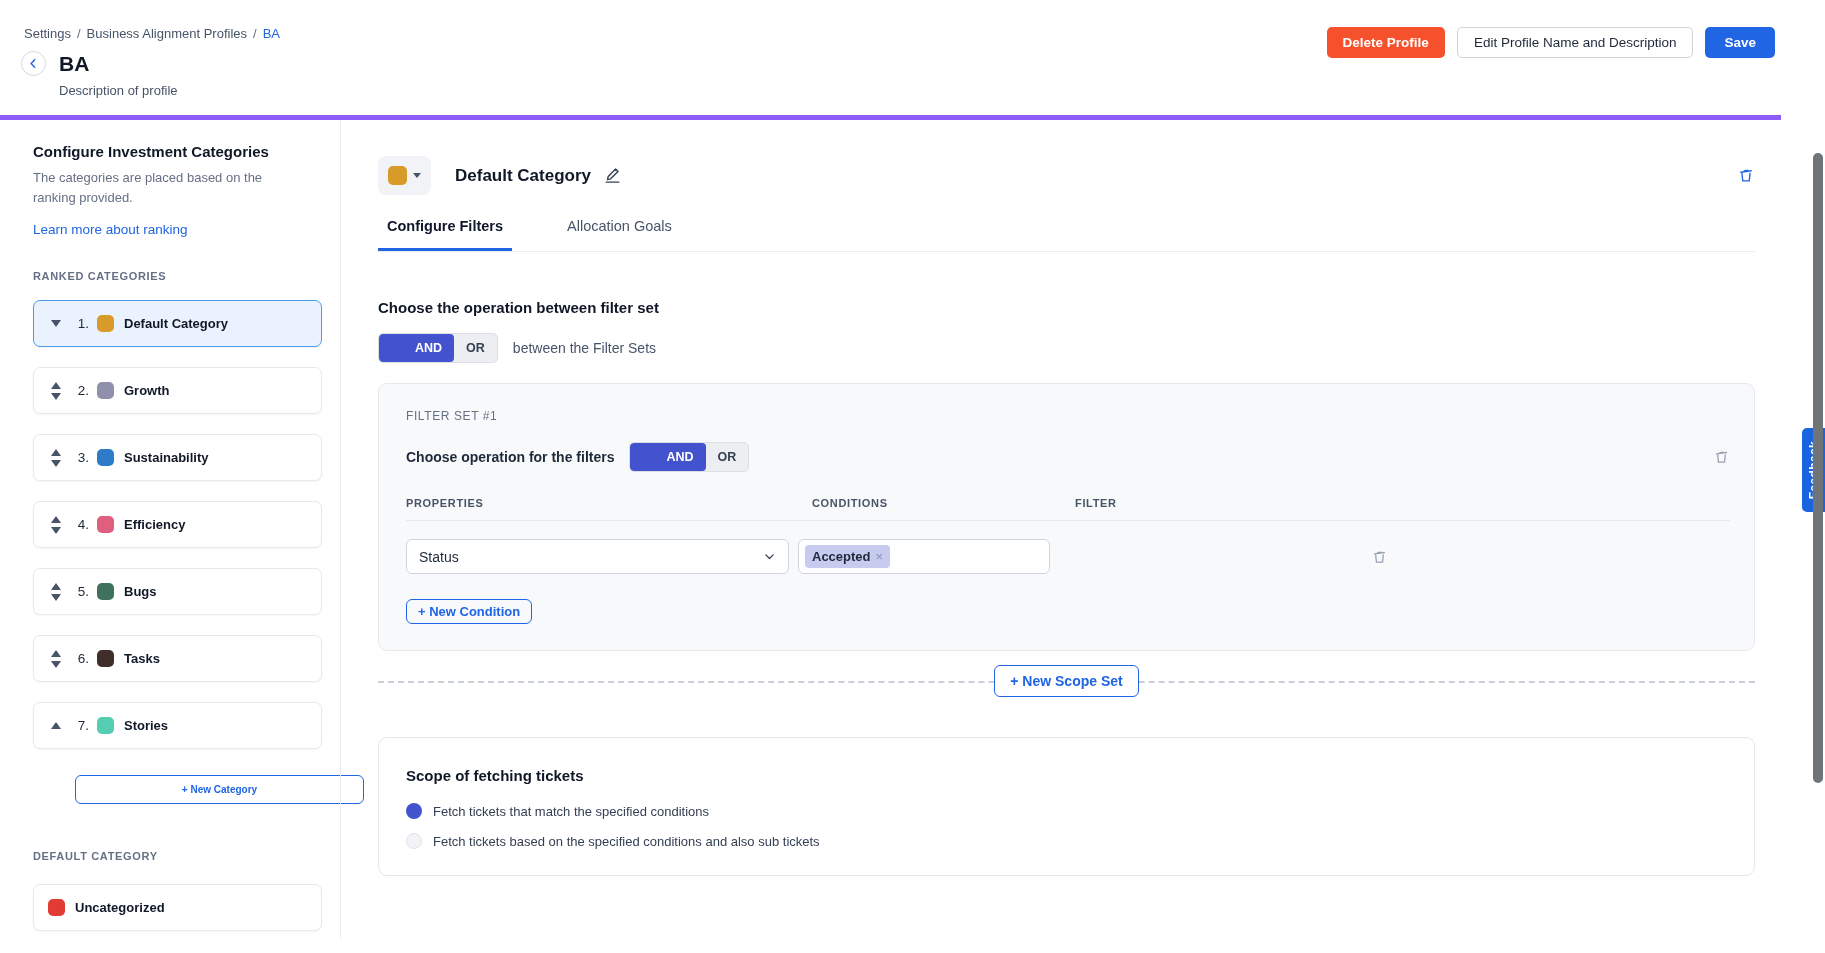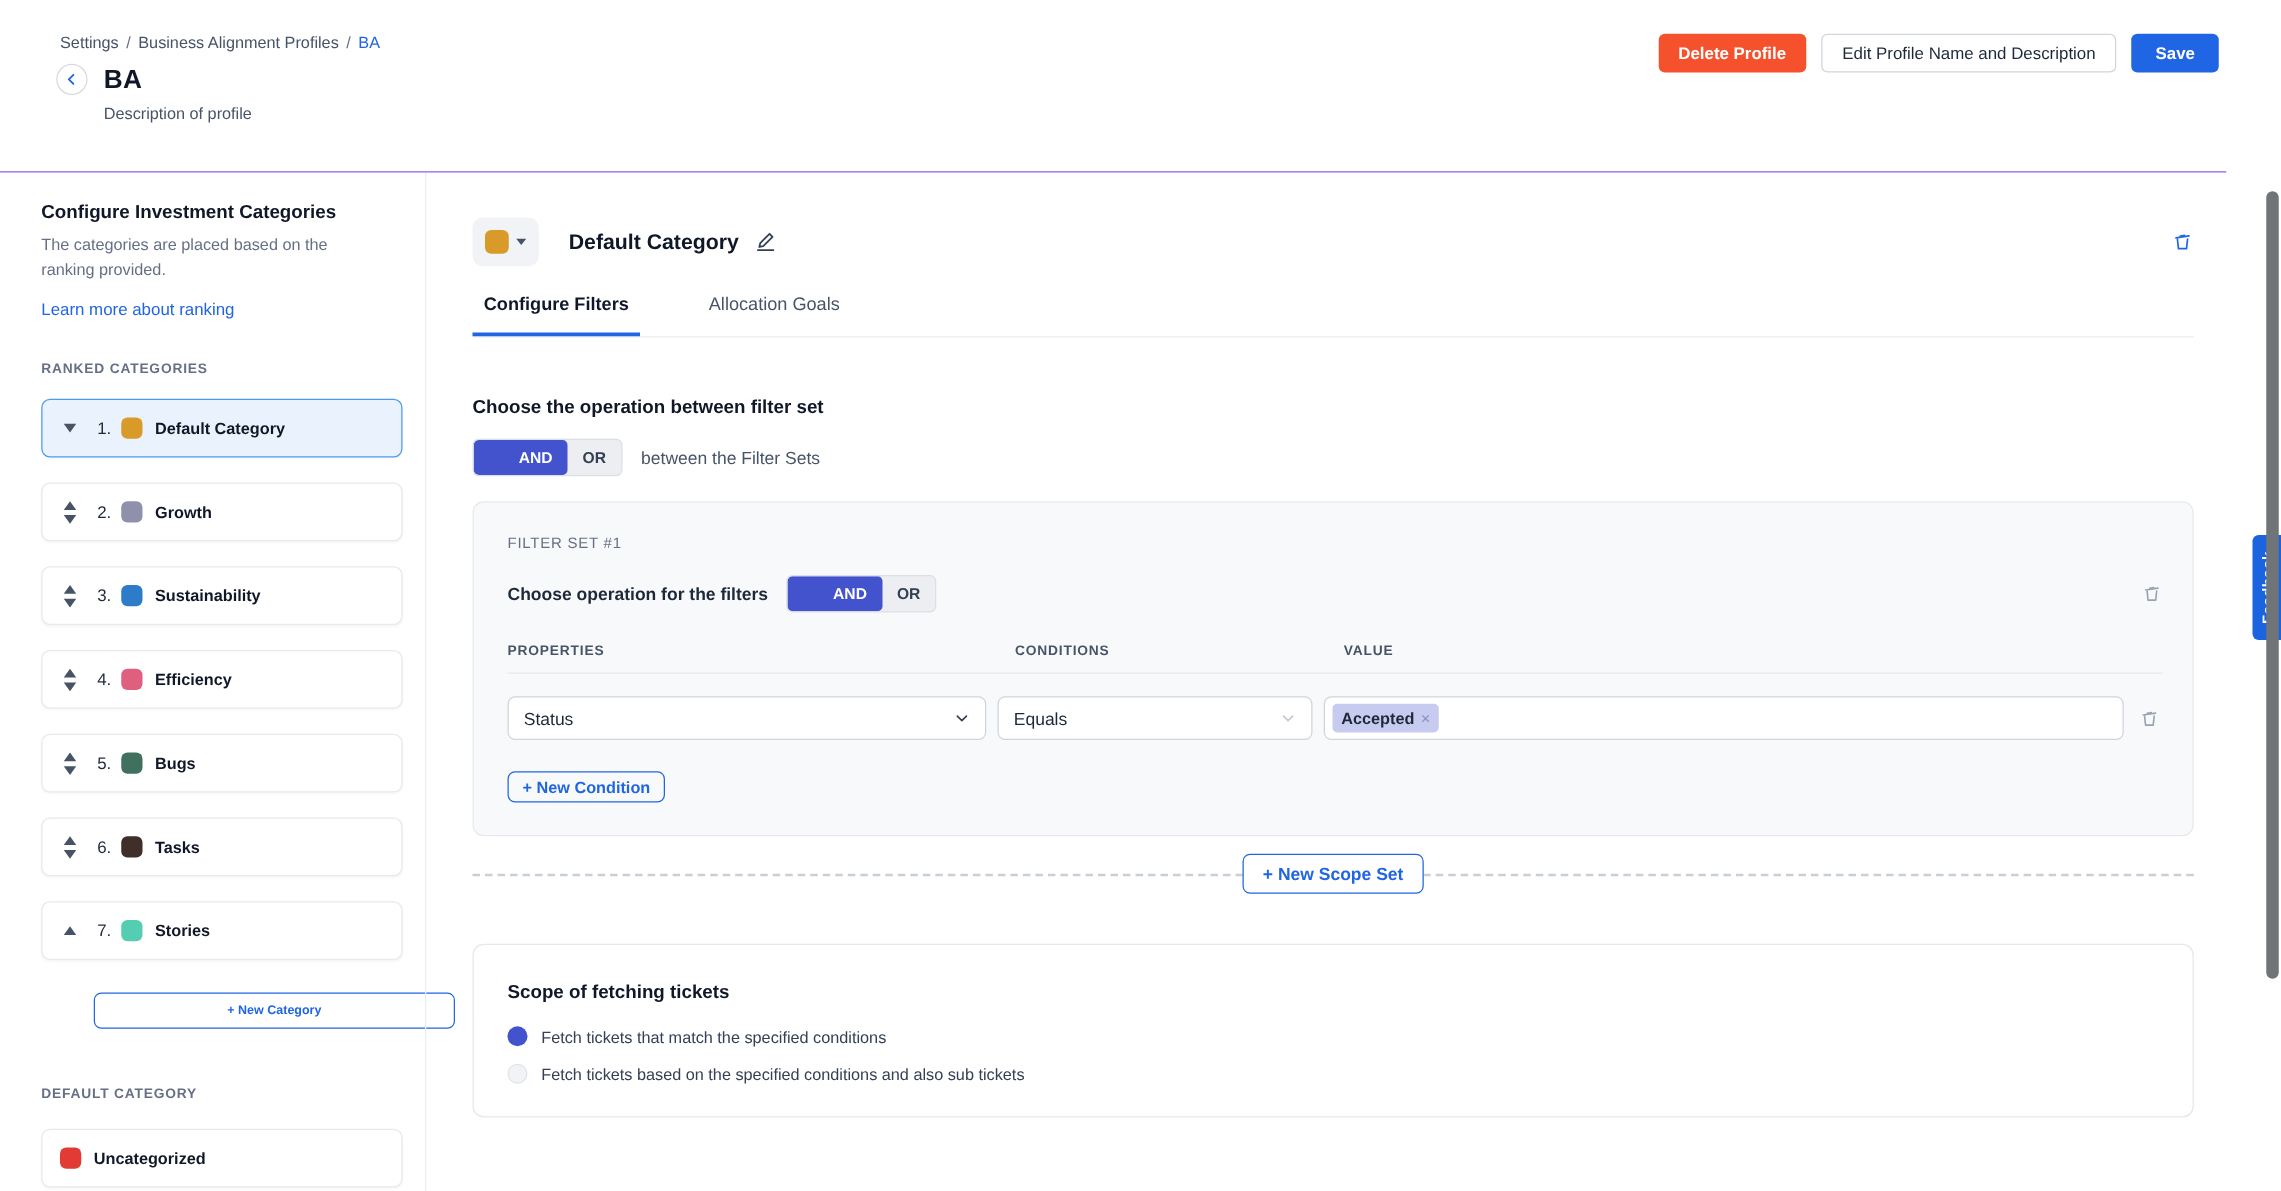--- a/index.html
+++ b/index.html
@@ -4,22 +4,22 @@
 <style>
   * { box-sizing: border-box; margin: 0; padding: 0; }
   html,body { width:1825px; height:953px; }
   body {
     font-family: "Liberation Sans", sans-serif;
     background:#ffffff; color:#1d2939; overflow:hidden; position:relative;
   }
   .app { width:1825px; height:953px; position:relative; }
 
   
-  header { position:relative; height:138px; padding:26px 0 0 48px;
-           border-bottom:1px solid #8b5cf6; margin-right:44px; margin-left:0; }
+  header { position:relative; height:120px; padding:26px 0 0 24px;
+           border-bottom:5px solid #8b5cf6; margin-right:44px; margin-left:0; }
   .breadcrumb { font-size:13px; color:#475467; display:flex; gap:6px; align-items:center; }
   .breadcrumb .sep::before { content:"/"; color:#667085; }
   .breadcrumb .bc-link { color:#475467; cursor:pointer; }
   .breadcrumb .bc-current { color:#2065e4; font-weight:500; }
   .title-row { display:flex; align-items:center; gap:13px; margin-top:10px; margin-left:-3px; }
   .back-btn { width:25px; height:25px; border-radius:50%; border:1px solid #d5dae1;
               background:#fff; display:flex; align-items:center; justify-content:center; cursor:pointer; }
   .page-title { font-size:21px; font-weight:700; color:#101828; letter-spacing:.2px; }
   .page-desc { font-size:13px; color:#475467; margin:7px 0 0 35px; }
   .header-actions { position:absolute; top:27px; right:6px; display:flex; gap:12px; }
@@ -316,42 +316,34 @@
               <path d="M4.2 6.4l11.6-1.7"></path>
                 <path d="M8 4.8l3.8-.6"></path>
               <path d="M5.5 7.5l.9 8.5h7.2l.9-8.5"></path>
             </svg>
           </span>
         </div>
 
         <div class="cond-grid col-headers">
           <span class="col-h">PROPERTIES</span>
           <span class="col-h c2">CONDITIONS</span>
-          <span class="col-h c3">VALUE</span>
+          <span class="col-h c3">FILTER</span>
           <span></span>
         </div>
         <hr class="header-divider">
 
         <div class="cond-grid cond-row">
           <div class="select">
             <span class="val">Status</span>
             <span class="chev dark">
               <svg width="13" height="13" viewBox="0 0 16 16" fill="none" stroke="currentColor" stroke-width="1.6" stroke-linecap="round" stroke-linejoin="round">
                   <path d="M3.5 6l4.5 4.5L12.5 6"></path>
                 </svg>
             </span>
           </div>
-          <div class="select">
-            <span class="val">Equals</span>
-            <span class="chev light">
-              <svg width="13" height="13" viewBox="0 0 16 16" fill="none" stroke="currentColor" stroke-width="1.6" stroke-linecap="round" stroke-linejoin="round">
-                  <path d="M3.5 6l4.5 4.5L12.5 6"></path>
-                </svg>
-            </span>
-          </div>
           <div class="value-box">
             <span class="chip">
               <span>Accepted</span>
               <span class="chip-x"></span>
             </span>
           </div>
           <div class="row-trash">
             <span class="trash-gray">
               <svg width="17" height="18" viewBox="0 0 20 20" fill="none" stroke="currentColor" stroke-width="1.5" stroke-linecap="round" stroke-linejoin="round">
                 <path d="M4.2 6.4l11.6-1.7"></path>

